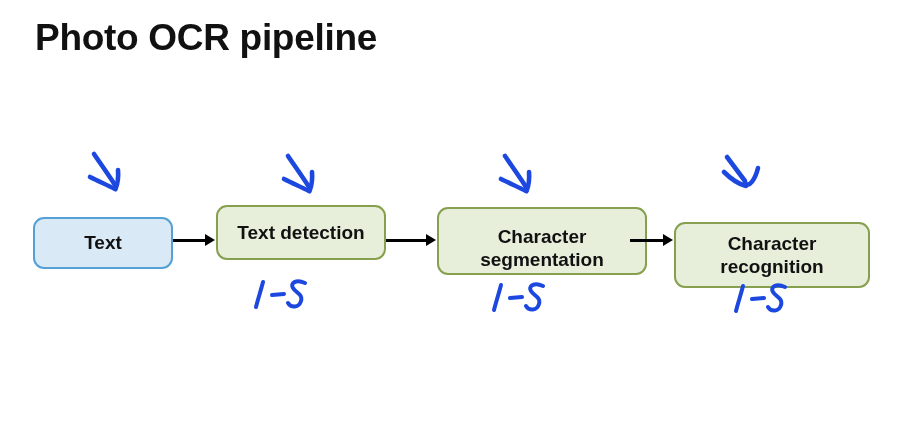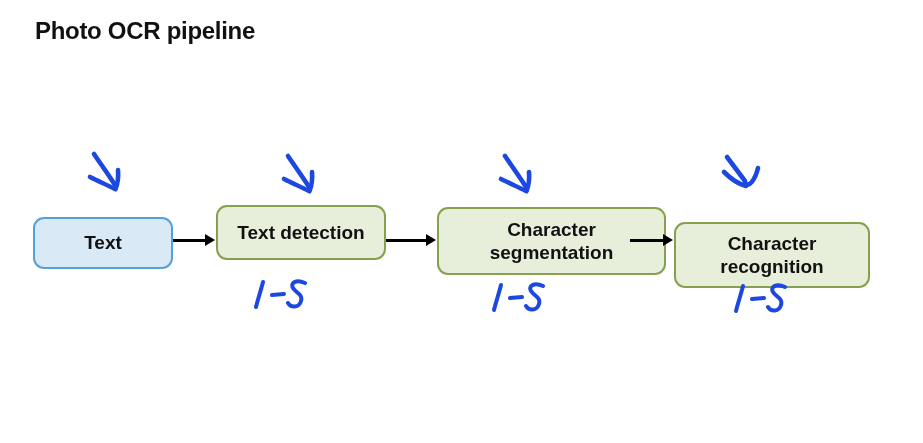--- a/index.html
+++ b/index.html
@@ -9,21 +9,21 @@
     position: relative;
     width: 923px; height: 443px;
     background: var(--background, #fff);
     overflow: hidden;
   }
 
   .slide-title {
     position: absolute;
     left: 35px; top: 17px;
     margin: 0;
-    font-size: 24px;
+    font-size: 37px;
     font-weight: 800;
     letter-spacing: -0.3px;
     color: var(--title-text, #111);
   }
 
   .stage-box {
     position: absolute;
     display: flex;
     align-items: center;
     justify-content: center;
@@ -35,21 +35,21 @@
     font-size: 19px;
     line-height: 1.22;
     color: var(--box-text, #111);
     padding: 2px 8px;
   }
   .stage-blue  { background: var(--image-box-fill,#d9e9f6); border-color: var(--image-box-border,#55a0d7); }
   .stage-green { background: var(--stage-box-fill,#e7eeda); border-color: var(--stage-box-border,#87a04f); }
 
   .stage-0 { left: 33px;  top: 217px; width: 140px; height: 52px; }
   .stage-1 { left: 216px; top: 205px; width: 170px; height: 55px; }
-  .stage-2 { left: 437px; top: 207px; width: 229px; height: 68px; }
+  .stage-2 { left: 437px; top: 207px; width: 210px; height: 68px; align-items: flex-end; }
   .stage-3 { left: 674px; top: 222px; width: 196px; height: 66px; }
 
   .connector {
     position: absolute;
     top: 239px;
     height: 2.5px;
     background: var(--connector, #000);
   }
   .connector::after {
     content: "";

